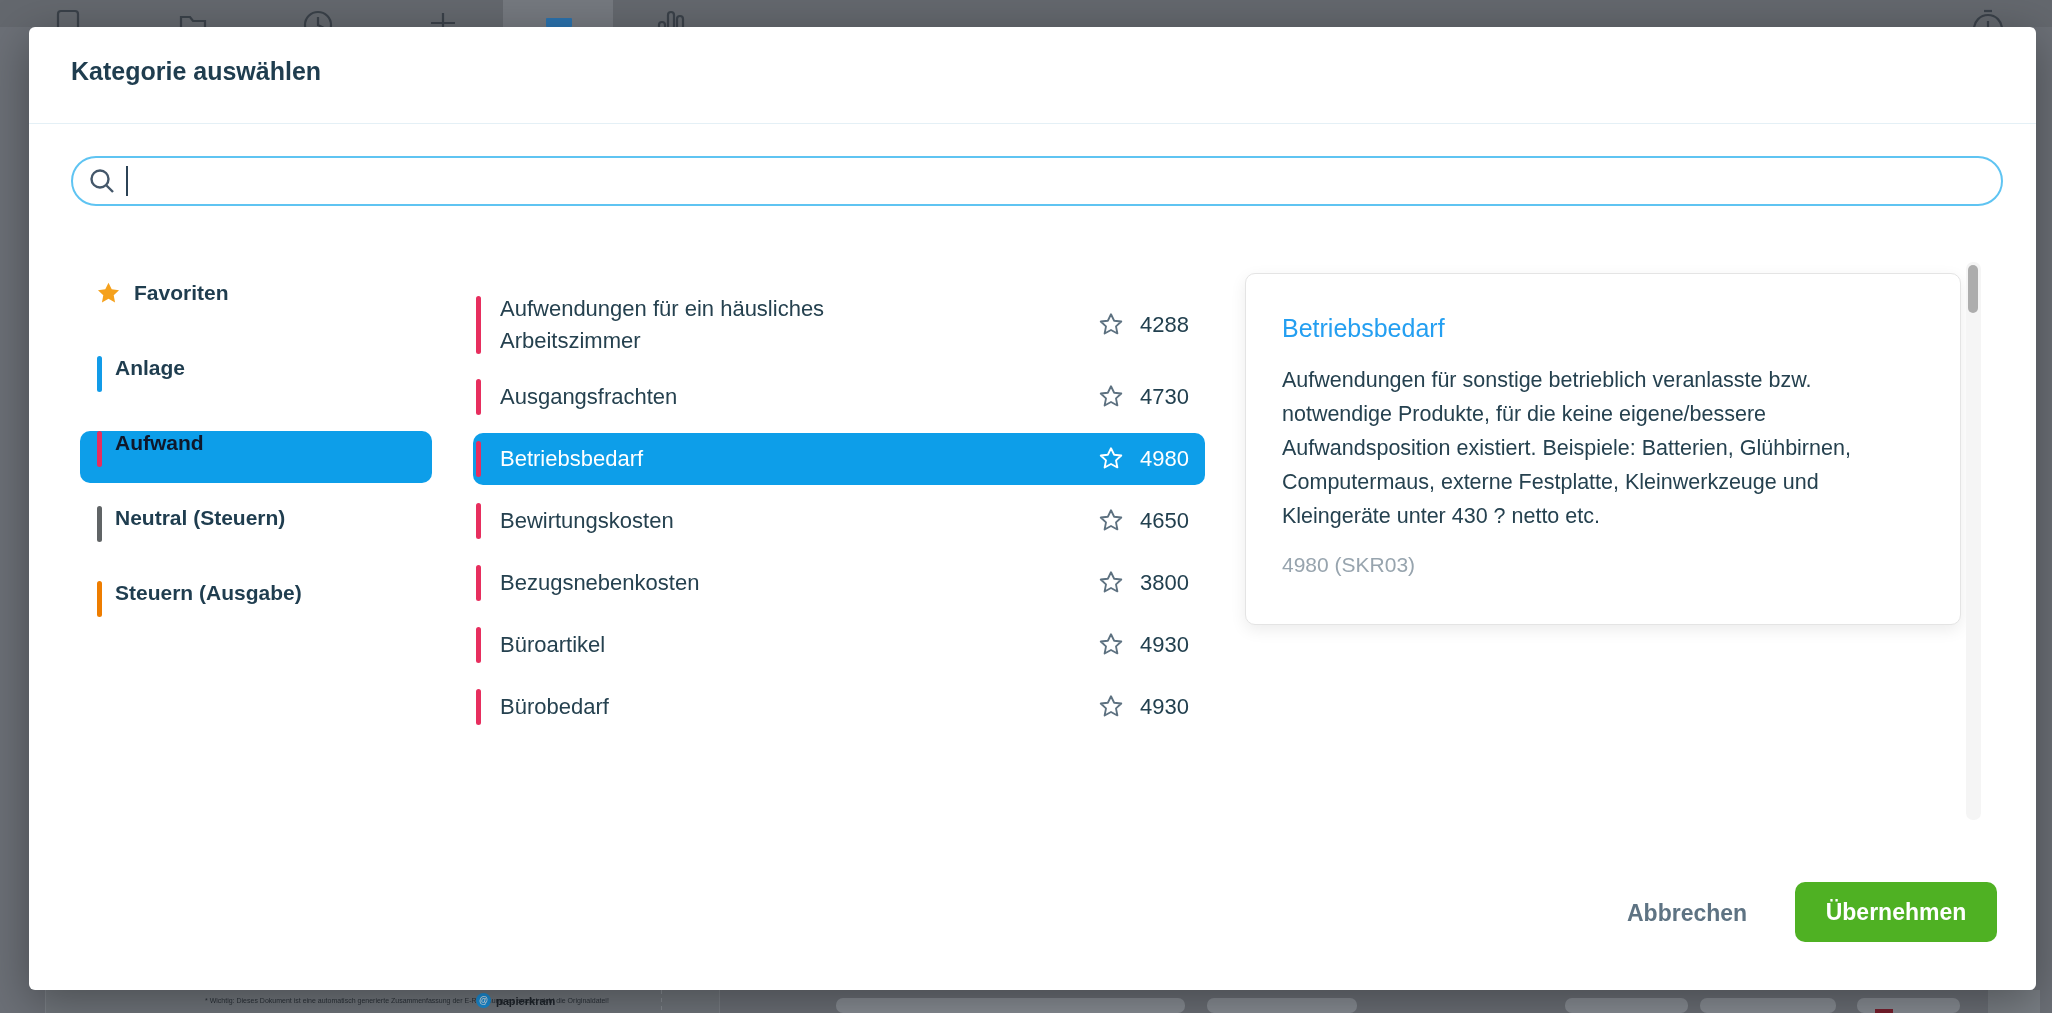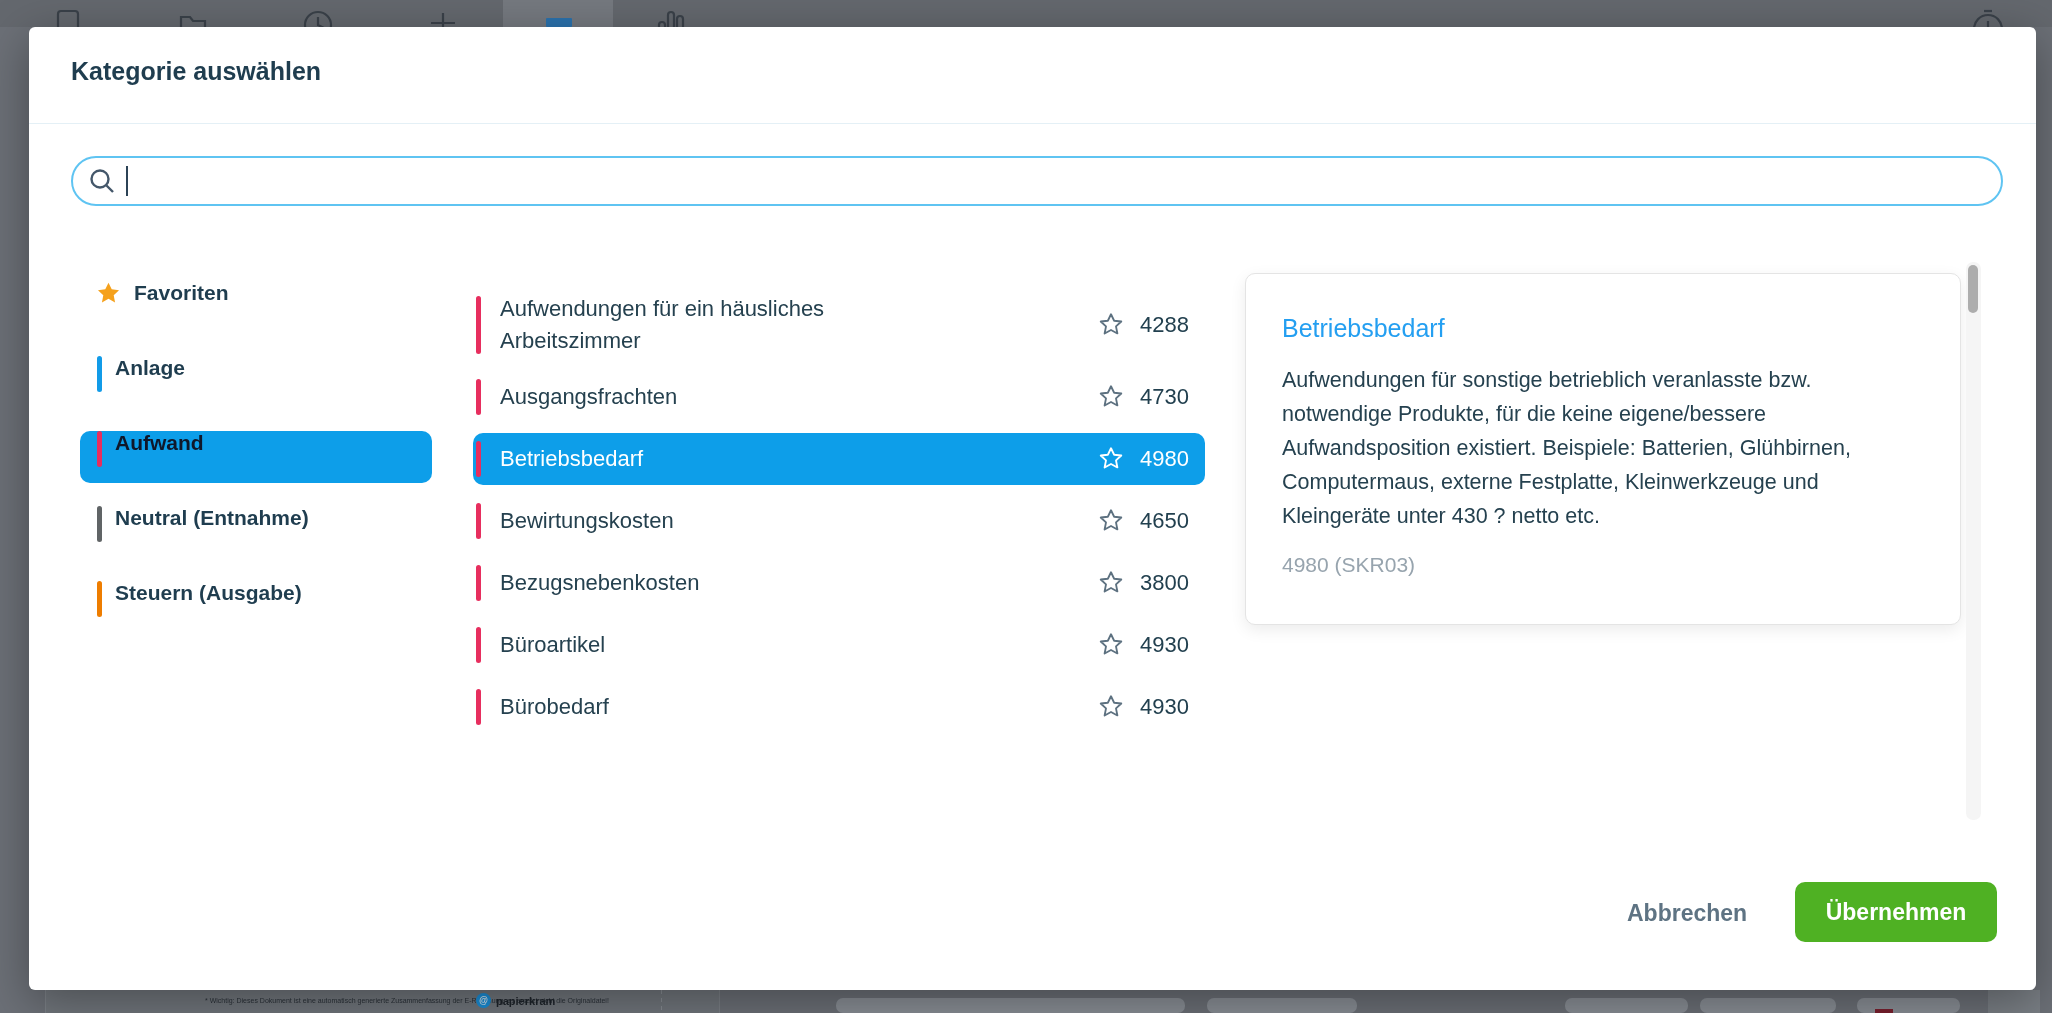--- a/index.html
+++ b/index.html
@@ -155,21 +155,21 @@
     <span class="side-label">Anlage</span>
   </div>
       <div class="side-item selected">
     <span class="side-bar-mark" style="background: rgb(231, 46, 94);"></span>
 
     <span class="side-label">Aufwand</span>
   </div>
       <div class="side-item">
     <span class="side-bar-mark" style="background: rgb(96, 100, 102);"></span>
 
-    <span class="side-label">Neutral (Entnahme)</span>
+    <span class="side-label">Neutral (Steuern)</span>
   </div>
       <div class="side-item">
     <span class="side-bar-mark" style="background: rgb(238, 125, 0);"></span>
 
     <span class="side-label">Steuern (Ausgabe)</span>
   </div>
     </nav>
 
   <div class="list" id="list">
       <div class="row two-line">

